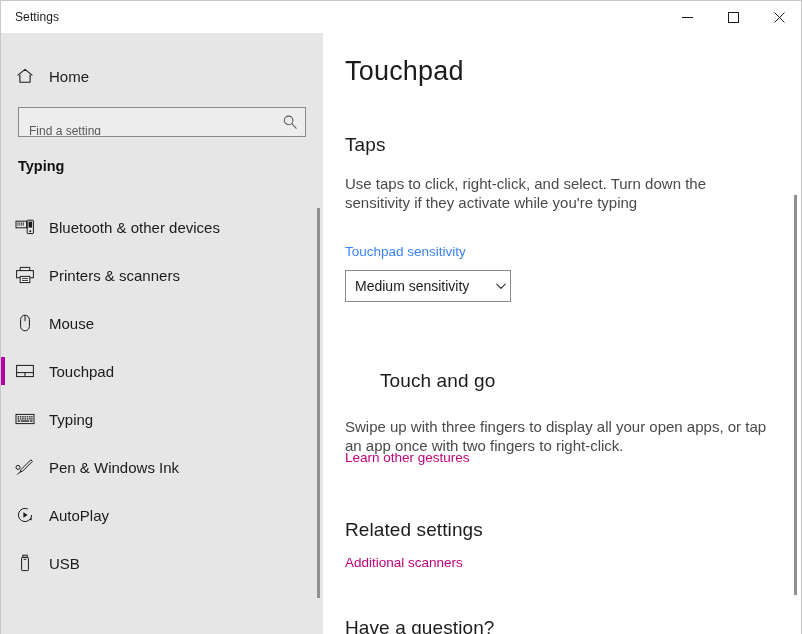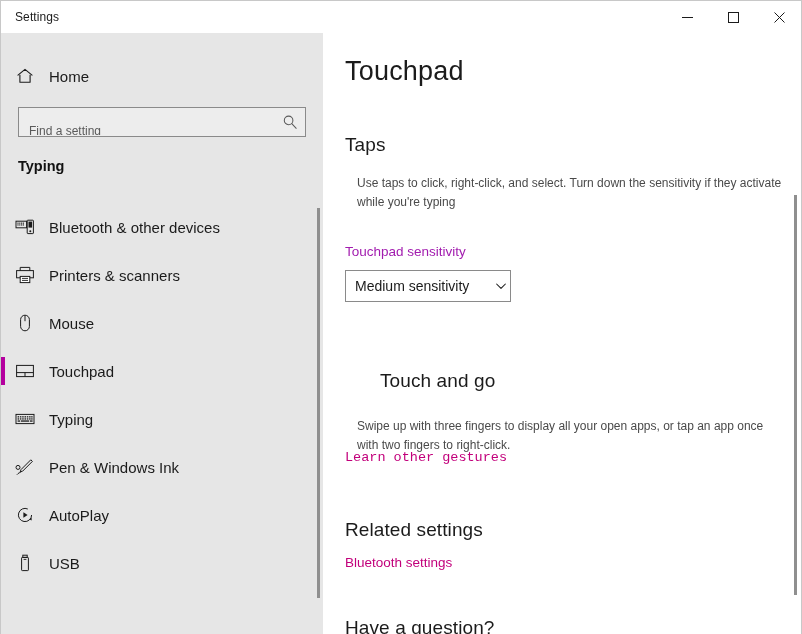--- a/index.html
+++ b/index.html
@@ -166,29 +166,28 @@
     color: #1b1b1b;
     letter-spacing: .2px;
   }
 
   .grp-title {
     font-size: 19px;
     color: #1b1b1b;
     letter-spacing: .1px;
   }
   .grp-desc {
-    font-size: 12px;
+    font-size: 15px;
     color: #4a4a4a;
     line-height: 19px;
     max-width: 430px;
-    margin-left: 12px;
   }
   .field-label {
     font-size: 13.5px;
-    color: #a21caf;
+    color: #3b82f6;
     text-align: center;
   }
   .link {
     font-size: 13.5px;
     color: #c2007b;
     cursor: default;
     display: inline-block;
   }
 
   .sec-taps        { position: absolute; left: 22px; top: 101px; }
@@ -212,21 +211,21 @@
     color: #1b1b1b;
     white-space: nowrap;
   }
   .dropdown-chev {
     width: 26px;
     display: flex; align-items: center; justify-content: center;
   }
 
   .sec-tg         { position: absolute; left: 22px; top: 337px; margin-left: 35px; }
   .sec-tg-desc    { position: absolute; left: 22px; top: 384px; }
-  .sec-tg-link    { position: absolute; left: 22px; top: 417px; font-family: Liberation Mono, monospace; }
+  .sec-tg-link    { position: absolute; left: 22px; top: 417px; }
 
   .sec-rel        { position: absolute; left: 22px; top: 486px; }
   .sec-rel-link   { position: absolute; left: 22px; top: 522px; }
 
   .sec-q          { position: absolute; left: 22px; top: 584px; }
 
   
   .content-scroll {
     position: absolute;
     right: 4px; top: 0px;
@@ -438,21 +437,21 @@
           <path d="M1.6 4 L6 8.4 L10.4 4" fill="none" stroke="#1b1b1b" stroke-width="1.05" stroke-linecap="round" stroke-linejoin="round"></path>
         </svg>
       </span>
     </div>
 
     <div class="grp-title sec-tg">Touch and go</div>
     <div class="grp-desc sec-tg-desc">Swipe up with three fingers to display all your open apps, or tap an app once with two fingers to right-click.</div>
     <a class="link sec-tg-link">Learn other gestures</a>
 
     <div class="grp-title sec-rel">Related settings</div>
-    <a class="link sec-rel-link">Bluetooth settings</a>
+    <a class="link sec-rel-link">Additional scanners</a>
 
     <div class="grp-title sec-q">Have a question?</div>
 
     <div class="content-scroll">
       <div class="content-thumb"></div>
     </div>
   </div>
 
 </div>
 

